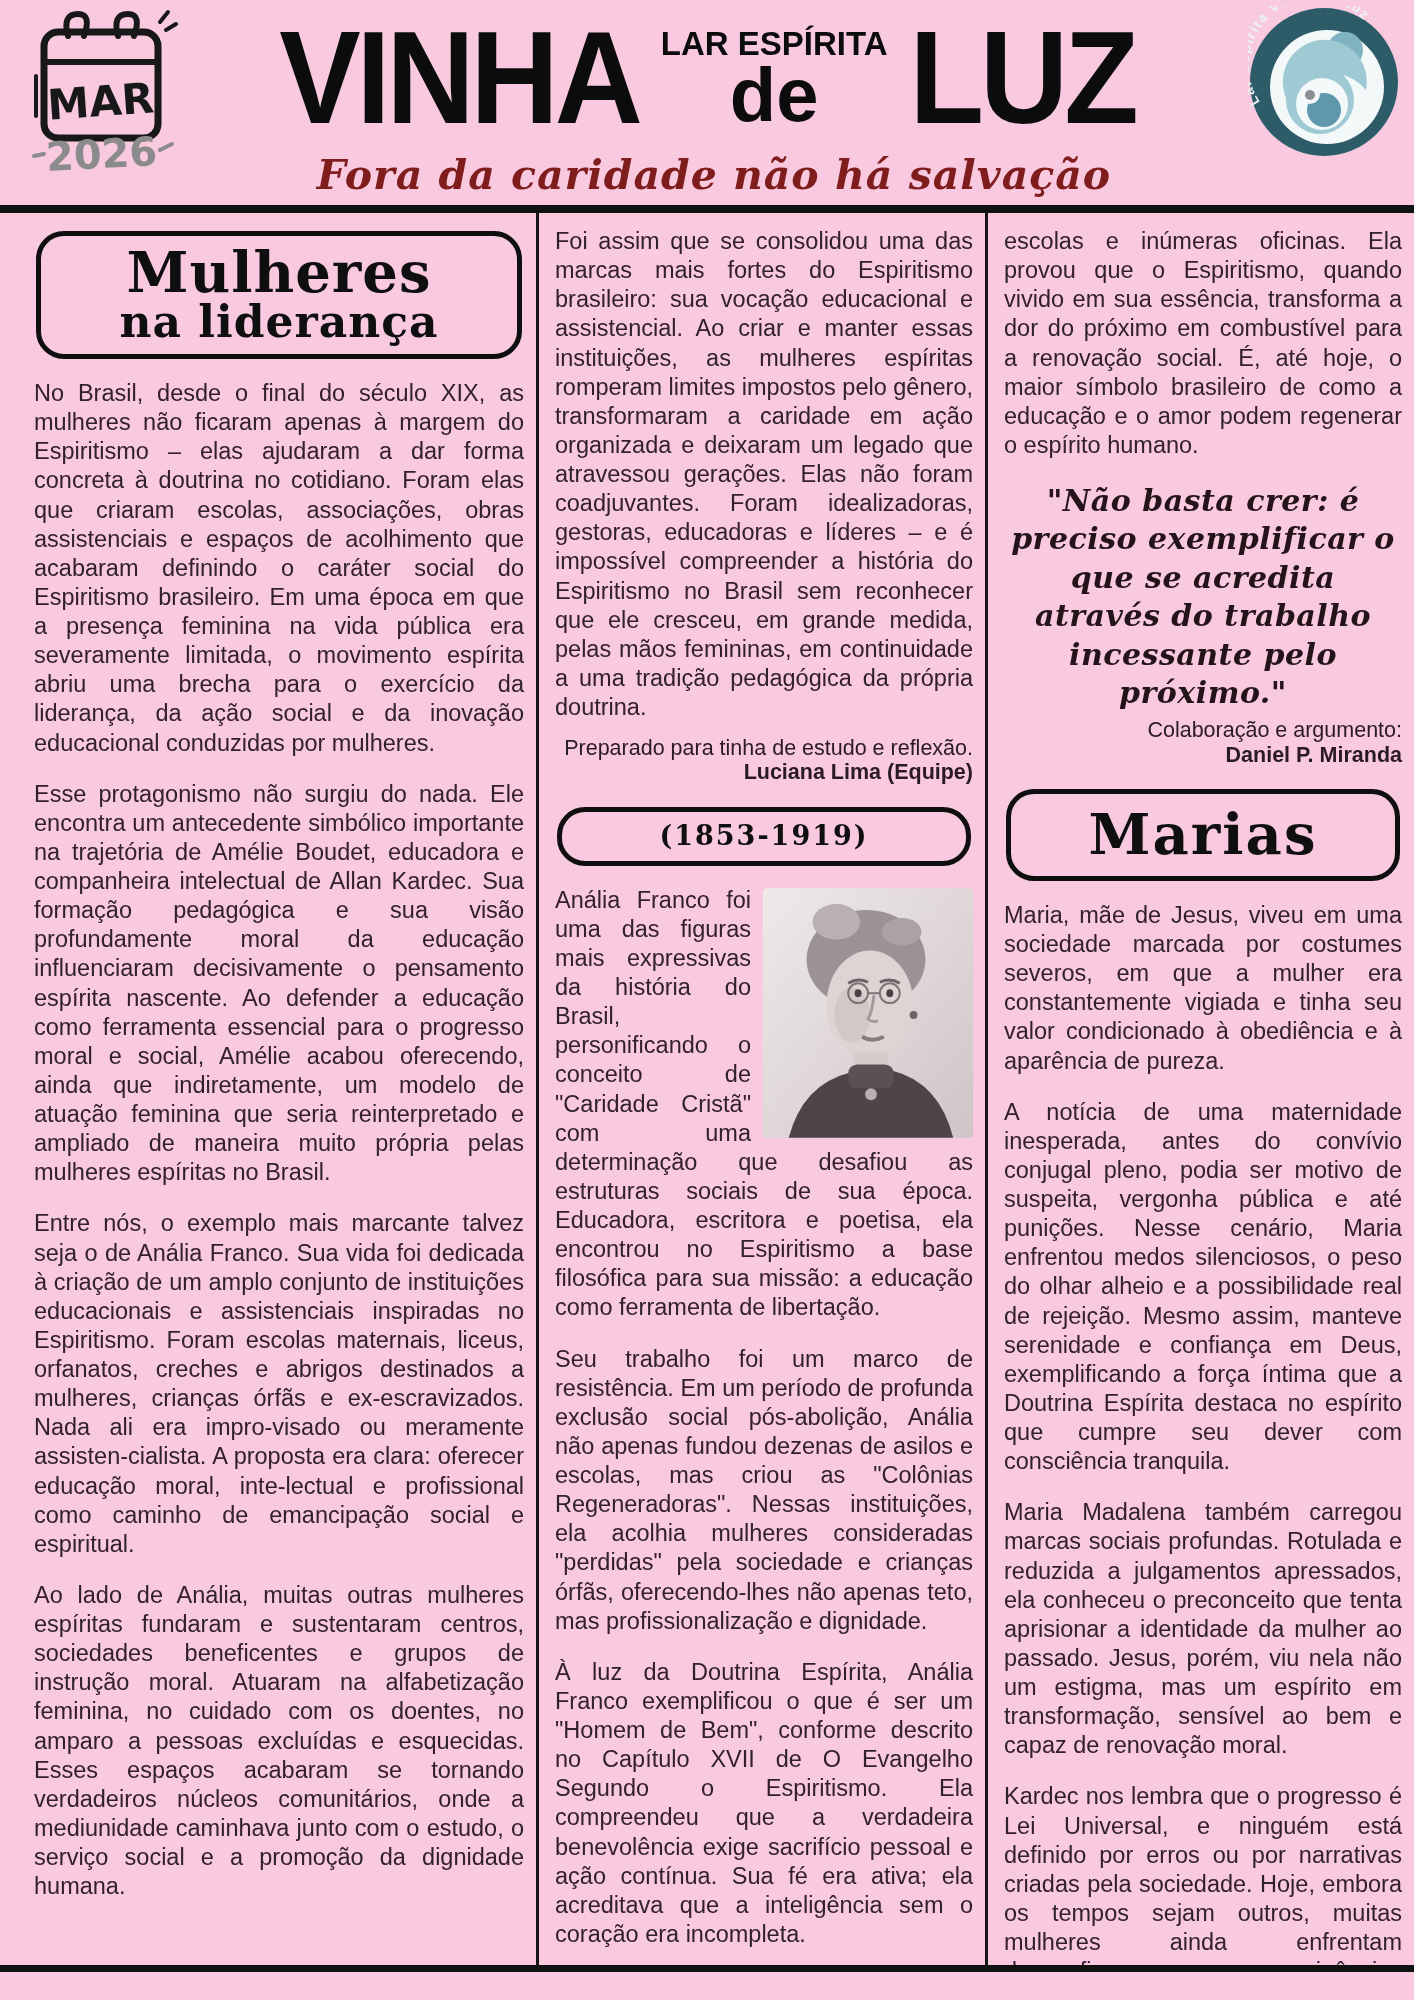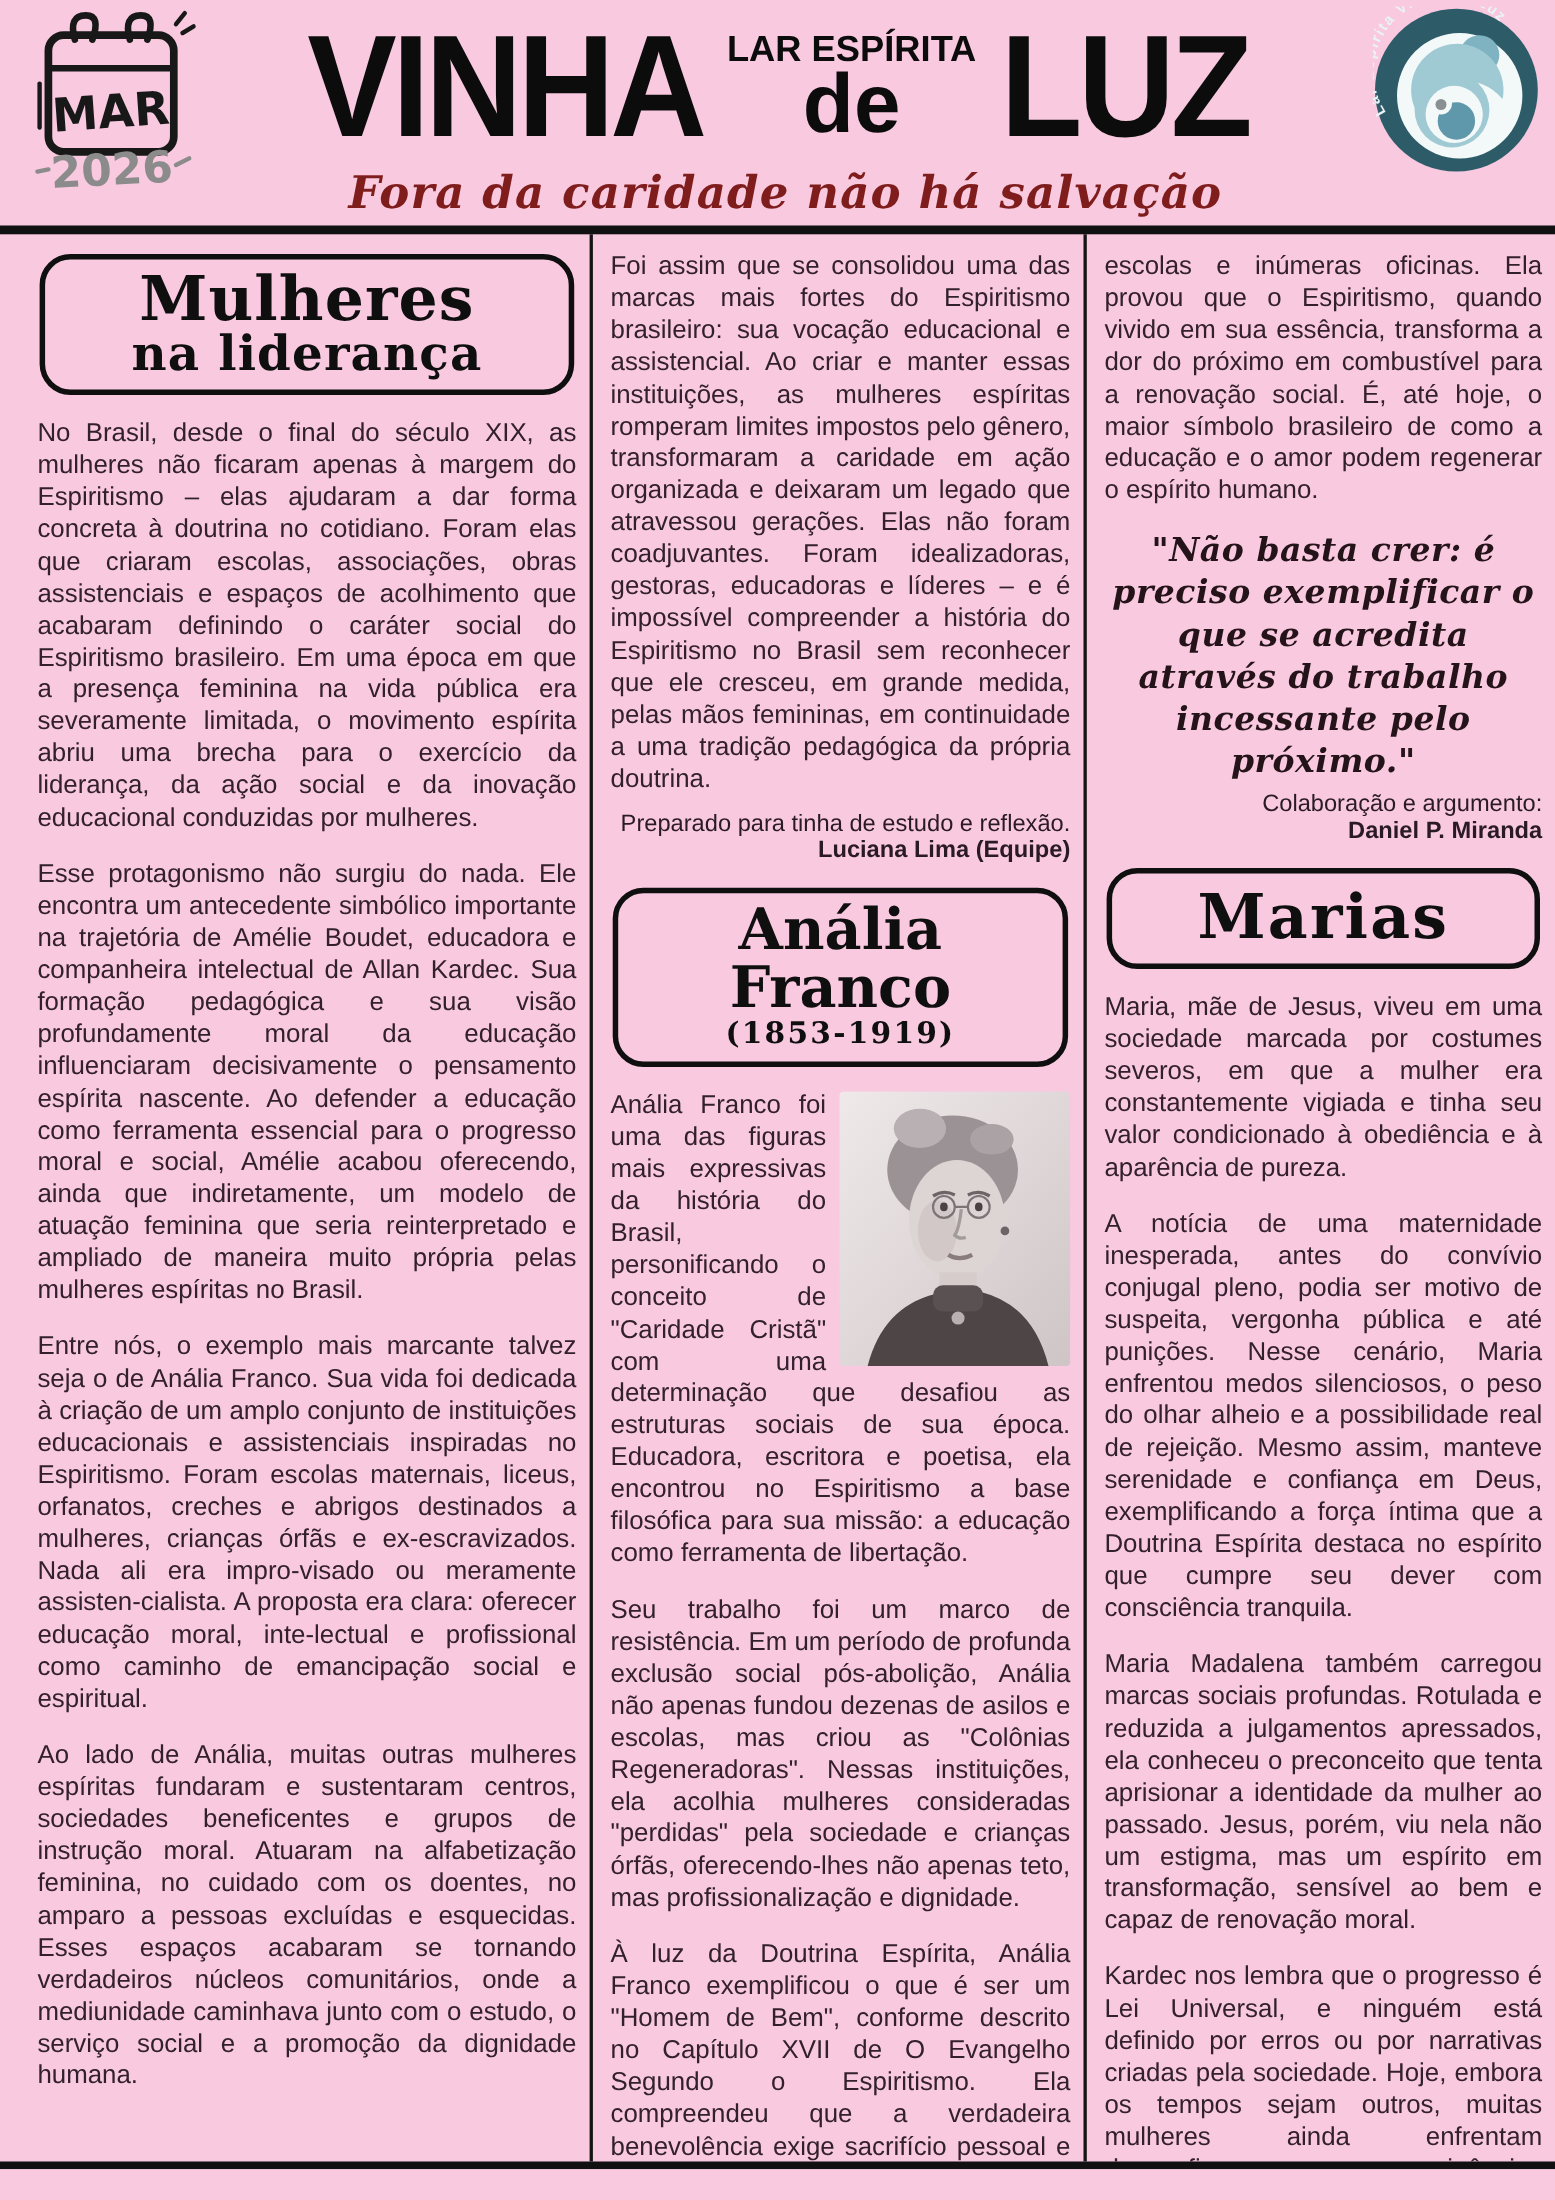--- a/index.html
+++ b/index.html
@@ -144,21 +144,20 @@
 
     <section class="col col-2">
       <p class="body">Foi assim que se consolidou uma das marcas mais fortes do Espiritismo brasileiro: sua vocação educacional e assistencial. Ao criar e manter essas instituições, as mulheres espíritas romperam limites impostos pelo gênero, transformaram a caridade em ação organizada e deixaram um legado que atravessou gerações. Elas não foram coadjuvantes. Foram idealizadoras, gestoras, educadoras e líderes – e é impossível compreender a história do Espiritismo no Brasil sem reconhecer que ele cresceu, em grande medida, pelas mãos femininas, em continuidade a uma tradição pedagógica da própria doutrina.</p>
 
       <div class="credit">
         <span>Preparado para tinha de estudo e reflexão.</span><br>
         <b>Luciana Lima (Equipe)</b>
       </div>
 
       <div class="hbox">
-        <div class="h-analia">Anália Franco</div>
         <div class="h-dates">(1853-1919)</div>
       </div>
 
       <div class="wrapfirst">
         <svg class="photo" viewBox="0 0 212 252">
           <defs>
             <linearGradient id="phbg" x1="0" y1="0" x2="1" y2="1">
               <stop offset="0" stop-color="#efe9ea"></stop>
               <stop offset="1" stop-color="#cfc5c7"></stop>
             </linearGradient>

